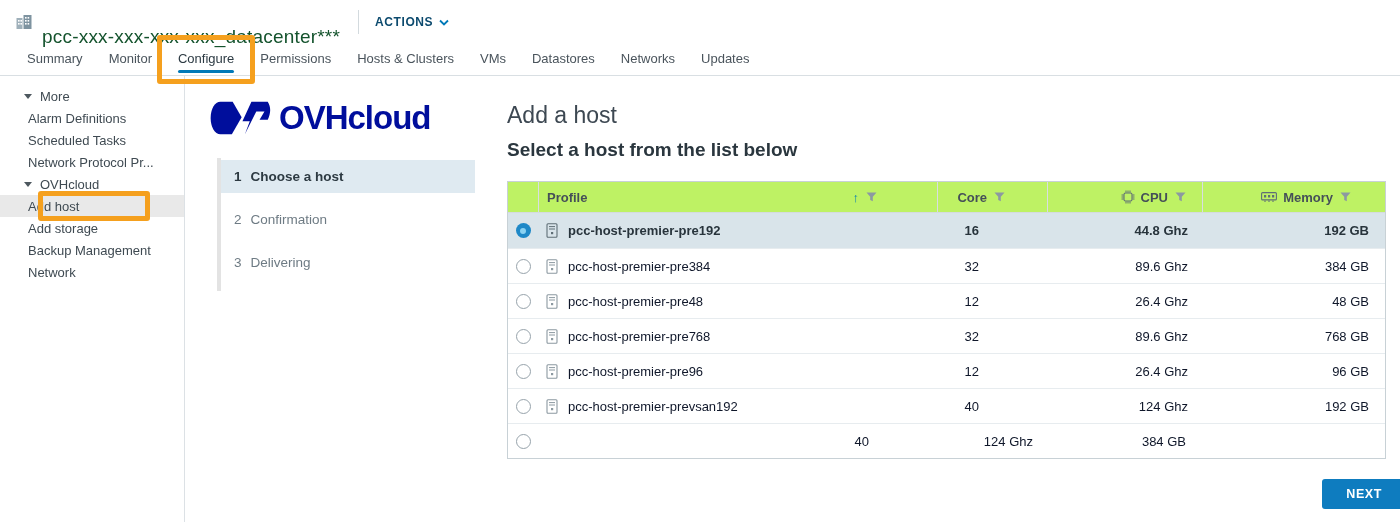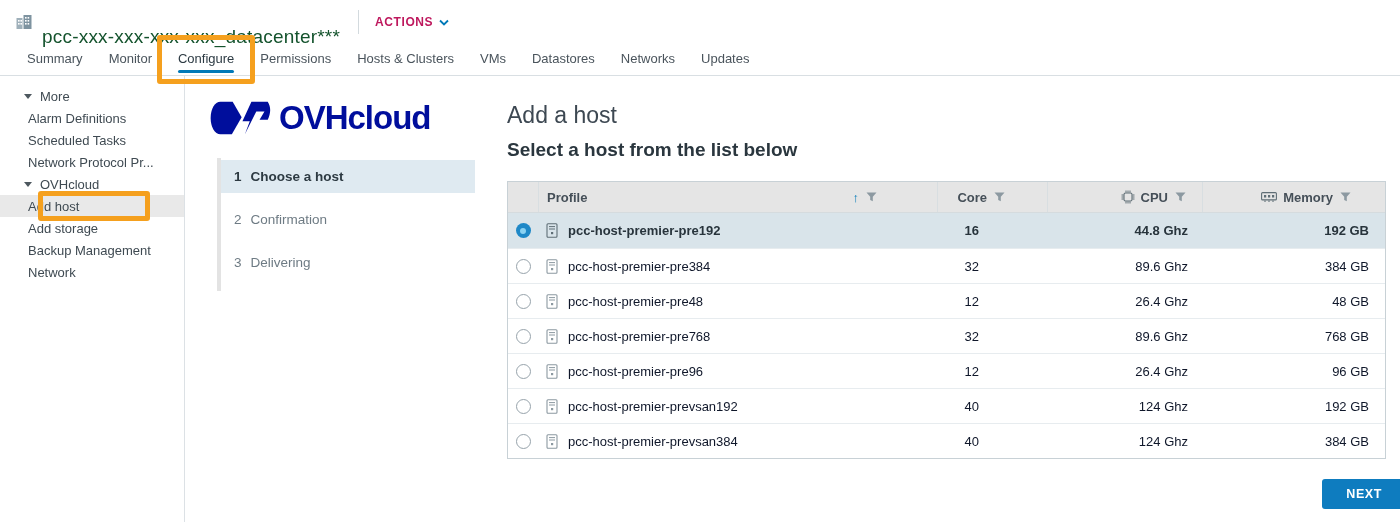--- a/index.html
+++ b/index.html
@@ -4,21 +4,21 @@
 <style>
   * { margin:0; padding:0; box-sizing:border-box; }
   html,body { width:1400px; height:522px; overflow:hidden; background:#fff;
     font-family:"Liberation Sans", sans-serif; color:#454F58; }
 
   
   .app-header { height:44px; display:flex; align-items:center; padding-left:14px; }
   .obj-icon { width:20px; height:20px; margin-right:8px; flex:none; }
   .obj-title { font-size:19px; color:#14532d; letter-spacing:.2px;margin-top:30px; }
   .hdr-sep { width:1px; height:24px; background:#D3DADE; margin:0 16px 0 18px; }
-  .actions-link { display:flex; align-items:center; gap:6px; color:#be185d;
+  .actions-link { display:flex; align-items:center; gap:6px; color:#0c4a6e;
     font-size:12px; font-weight:700; letter-spacing:.6px; cursor:pointer; }
 
   
   .tabbar { height:32px; display:flex; align-items:center; padding-left:14px;
     border-bottom:1px solid #D9DFE3; }
   .tab { position:relative; font-size:13px; color:#4A545C; padding:6px 13px 8px 13px;
     cursor:pointer; white-space:nowrap; }
   .tab.active { color:#2C3A43; }
   .tab.active .tab-underline { position:absolute; left:13px; right:13px; bottom:1px;
     height:3px; background:#0079B8; border-radius:2px; }
@@ -53,21 +53,21 @@
     color:#6E7B84; padding:9px 10px 9px 13px; margin-bottom:10px; cursor:pointer; }
   .step.active { background:#DFEAF1; color:#2D3A42; font-weight:700; }
 
   
   .right-panel { flex:1; padding:26px 0 0 32px; position:relative; }
   .main-title { font-size:23px; font-weight:400; color:#3D4852; }
   .main-subtitle { font-size:19px; font-weight:700; color:#2A363E; margin-top:10px; }
 
   .table-wrap { margin:20px 14px 0 0; border:1px solid #C8D1D6; }
   .tbl-header { display:grid; grid-template-columns:30px 1fr 110px 155px 183px;
-    height:31px; background:#e5e5e5; border-bottom:1px solid #D5DBDE;
+    height:31px; background:#bef264; border-bottom:1px solid #D5DBDE;
     font-size:13px; font-weight:600; color:#454F58;text-align:center; }
   .th { display:flex; align-items:center; }
   .th + .th { border-left:1px solid #D8DEE1; }
   .th-profile { padding-left:8px; }
   .th-spacer { flex:1; }
   .th-core   { justify-content:flex-end; padding-right:42px; }
   .th-cpu    { justify-content:flex-end; padding-right:16px; }
   .th-memory { justify-content:flex-end; padding-right:34px; }
   .sort-arrow { color:#0079B8; font-size:13px; font-weight:700; margin-right:7px; }
   .filter-icon { margin-left:7px; display:flex; cursor:pointer; }
@@ -356,30 +356,20 @@
         </div>
         <div class="cell cell-core">40</div>
         <div class="cell cell-cpu">124 Ghz</div>
         <div class="cell cell-memory">192 GB</div>
       </div>
 
       <div class="tbl-row">
         <div class="cell cell-radio">
             <span class="radio"></span>
           </div>
-        <div class="cell cell-profile">
-          <span class="host-glyph">
-              <svg width="12" height="15" viewBox="0 0 12 15">
-                <rect x="1" y="0.7" width="10" height="13.6" rx="1" fill="none" stroke="#8C99A1" stroke-width="1.1"></rect>
-                <path d="M3 3.6 H9 M3 6 H9" stroke="#8C99A1" stroke-width="1"></path>
-                <rect x="5" y="9" width="2.2" height="2.2" fill="#8C99A1"></rect>
-              </svg>
-            </span>
-          <span>pcc-host-premier-prevsan384</span>
-        </div>
         <div class="cell cell-core">40</div>
         <div class="cell cell-cpu">124 Ghz</div>
         <div class="cell cell-memory">384 GB</div>
       </div>
     </div>
 
     <button class="next-btn">NEXT</button>
   </div>
 </div>
 

